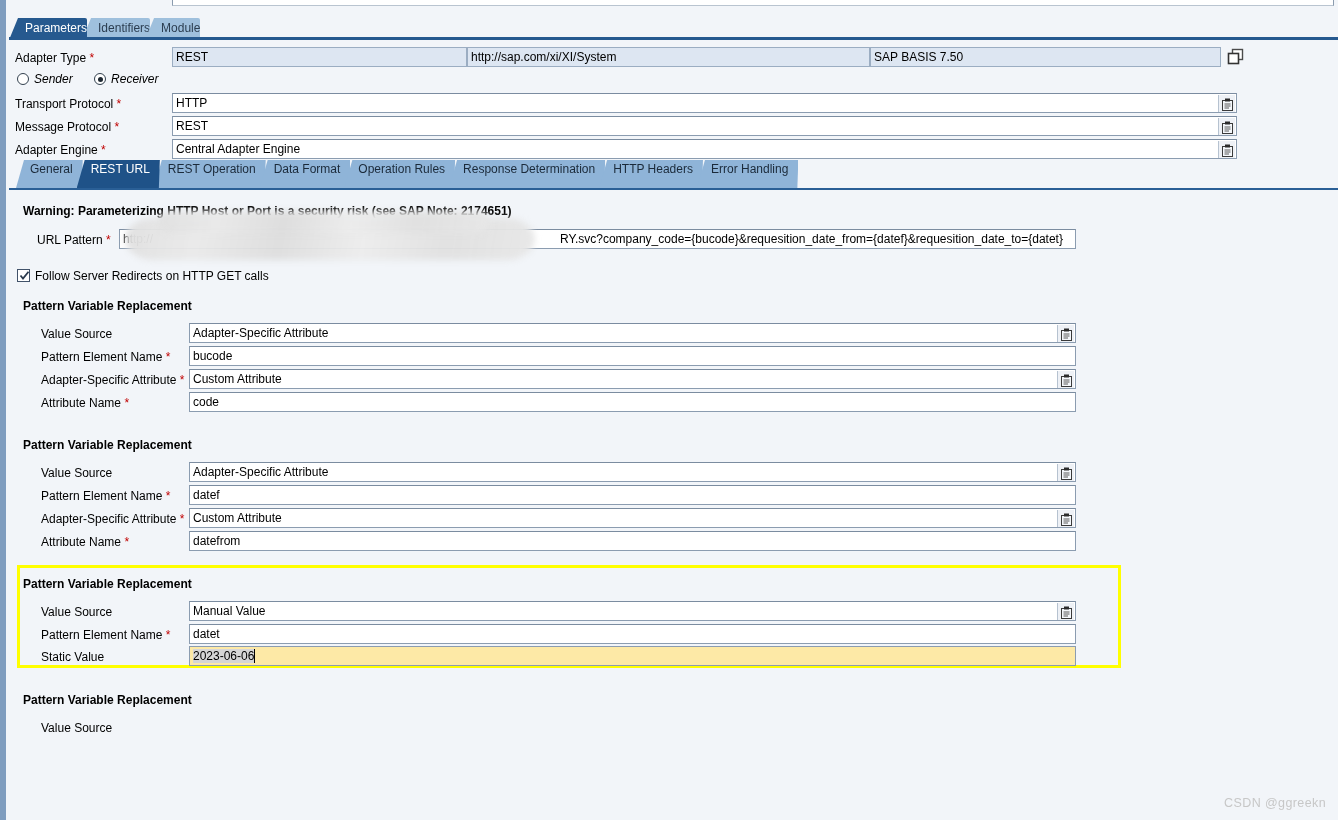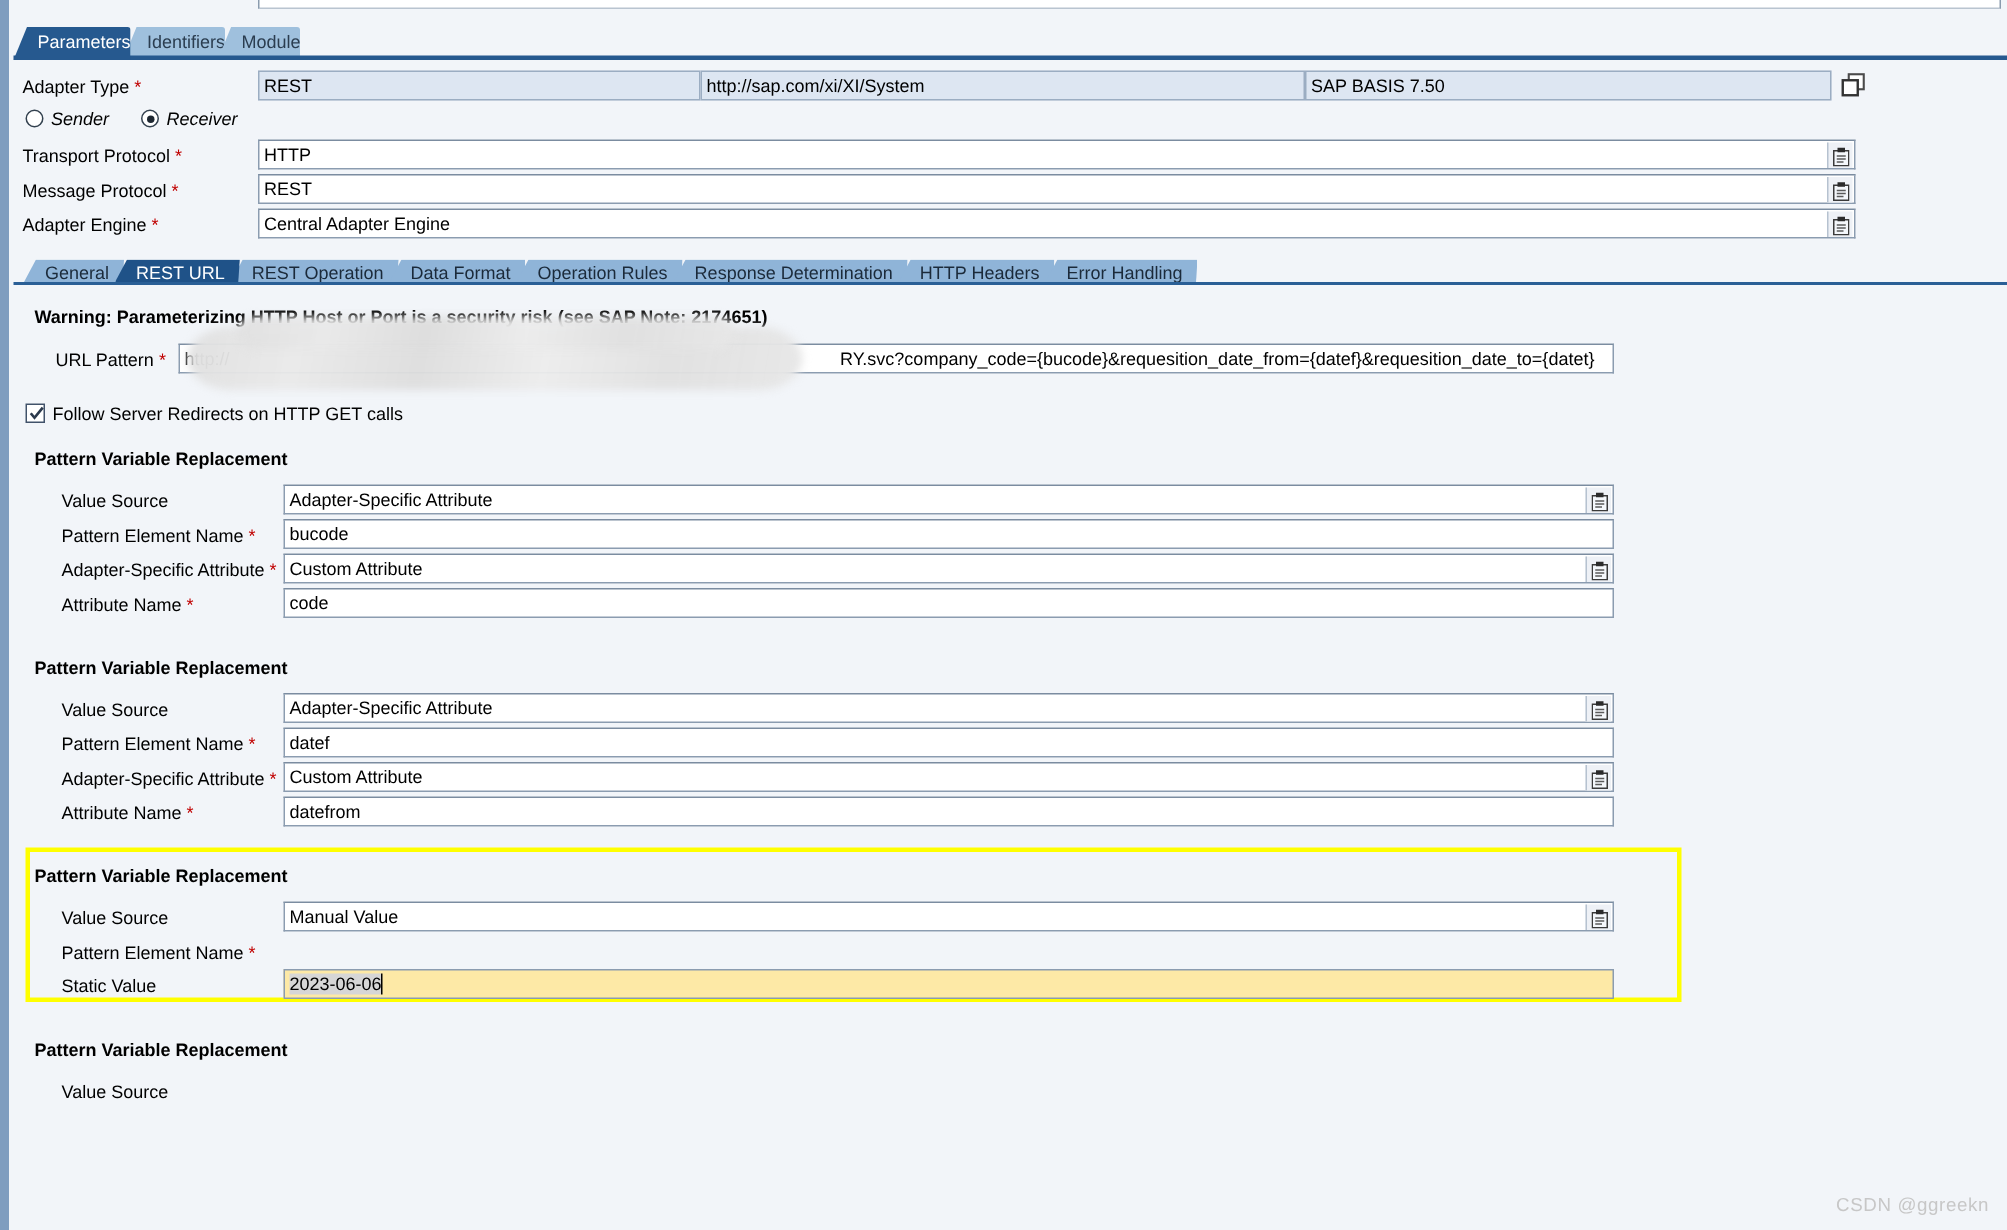--- a/index.html
+++ b/index.html
@@ -151,21 +151,21 @@
   .subtabs {
     position: absolute; left: 9px; top: 166px;
     width: 1329px; height: 24px;
   }
   .subtabs .tabs-row {
     position: absolute; left: 7px; bottom: 2px;
     display: flex; align-items: flex-end;
   }
   .stab {
     position: relative;
-    height: 15px; line-height: 19px;
+    height: 28px; line-height: 19px;
     padding: 0 10px 0 14px;
     margin-right: -6px;
     background: #8fb4d8;
     color: #1b2a3a;
     font-size: 12px;
     white-space: nowrap;
     clip-path: polygon(8px 0, 100% 0, calc(100% - 1px) 100%, 0 100%);
   }
   .stab.sel { background: #1f5punk; }
   .stab.sel { background: #1f5288; color: #ffffff; z-index: 6; }
@@ -508,20 +508,23 @@
           <line x1="2.5" y1="6" x2="8.5" y2="6" stroke="#5a5a5a"></line>
           <line x1="2.5" y1="8" x2="8.5" y2="8" stroke="#5a5a5a"></line>
           <line x1="2.5" y1="10" x2="7" y2="10" stroke="#5a5a5a"></line>
         </svg>
       </span>
     </div>
 
     <div class="lbl" style="left:32px; top:437px;">
       <span>Pattern Element Name</span><span class="req"> *</span>
     </div>
+    <div class="fld" style="left:180px; top:433px; width:887px;">
+      <span>datet</span>
+    </div>
 
     <div class="lbl" style="left:32px; top:459px;">Static Value</div>
     <div class="fld focus" style="left:180px; top:455px; width:887px;">
       <span class="sel-text">2023-06-06</span><span class="caret"></span>
     </div>
 
     <div class="grouphdr" style="left:14px; top:502px;">Pattern Variable Replacement</div>
 
     <div class="lbl" style="left:32px; top:530px;">Value Source</div>
 

